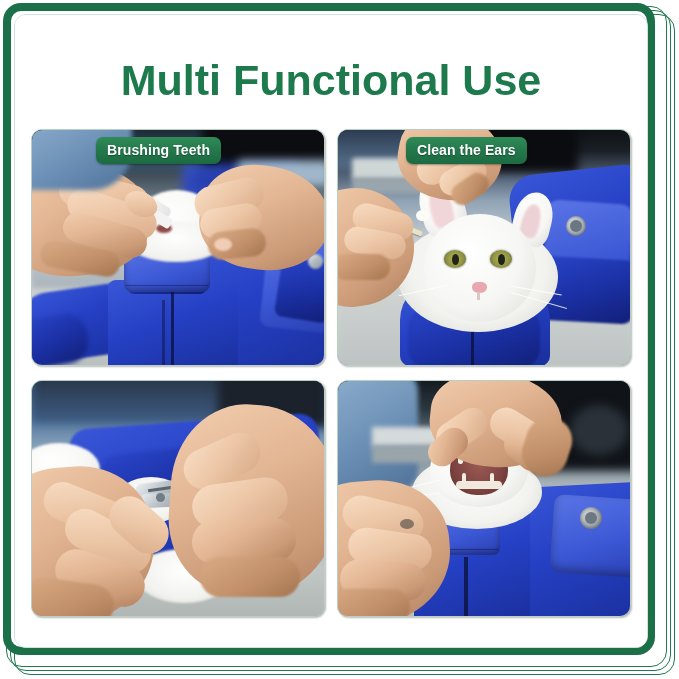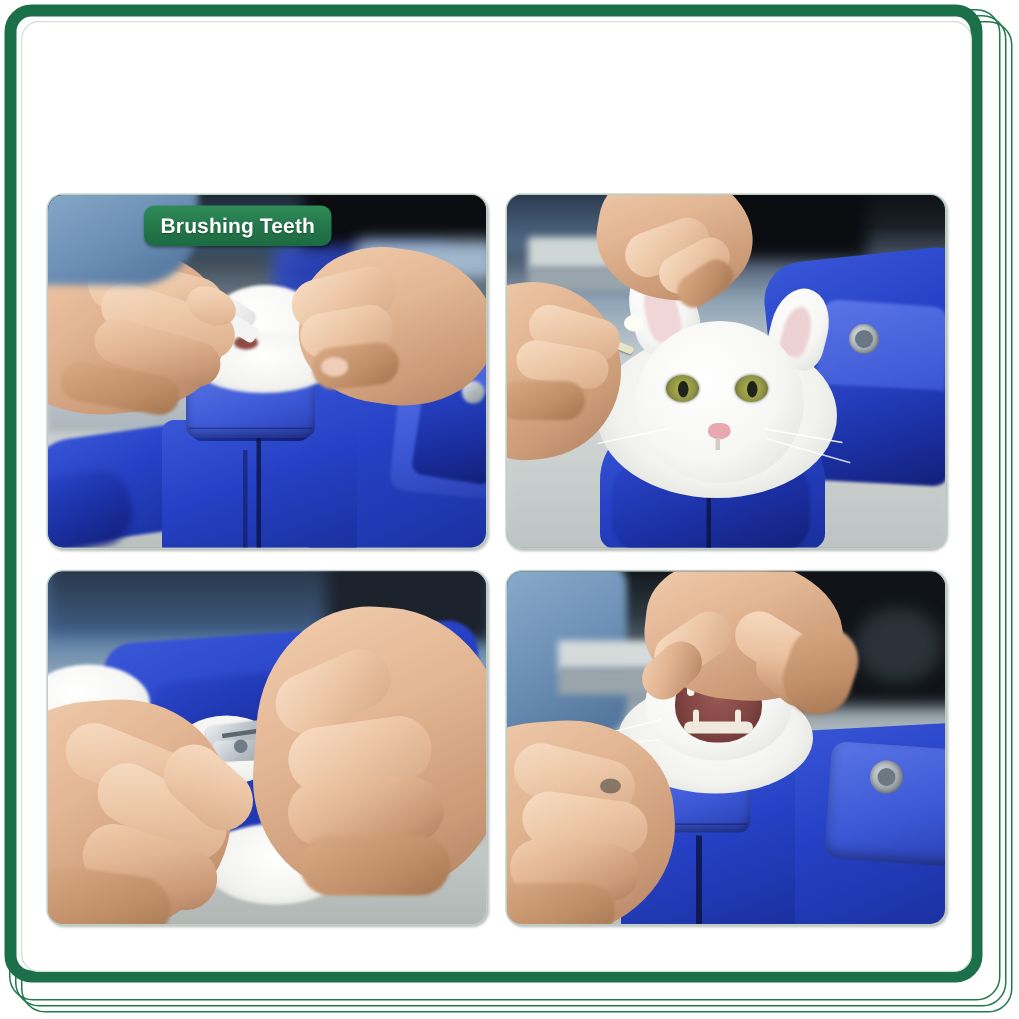--- a/index.html
+++ b/index.html
@@ -160,20 +160,21 @@
 
   <div class="layer l1"></div>
   <div class="layer l2"></div>
   <div class="layer l3"></div>
 
   <div class="frame-band"></div>
   <div class="frame-inner-line"></div>
 
   <div class="content">
 
+    <div class="page-title">Multi Functional Use</div>
 
     <div class="grid">
 
       <div class="photo-card">
         <div class="photo">
           <div class="sc bg-clinic" style="inset:0"></div>
 
           <div class="sc blur4" style="left:160px;top:-6px;width:150px;height:62px;background:#0b0d10;"></div>
           <div class="sc blur4" style="left:0px;top:-6px;width:170px;height:46px;background:linear-gradient(180deg,#1b2430,#3e5a74);"></div>
 
@@ -280,20 +281,21 @@
           <div class="sc skin" style="left:-40px;top:58px;width:116px;height:118px;border-radius:46% 50% 50% 44%;transform:rotate(-8deg);"></div>
           <div class="sc skin-l" style="left:14px;top:78px;width:62px;height:28px;border-radius:22px;transform:rotate(16deg);"></div>
           <div class="sc skin-l" style="left:6px;top:100px;width:62px;height:26px;border-radius:20px;transform:rotate(10deg);"></div>
           <div class="sc skin-d blur1" style="left:-6px;top:124px;width:58px;height:26px;border-radius:20px;"></div>
 
           <div class="sc skin" style="left:60px;top:-16px;width:104px;height:86px;border-radius:44% 50% 50% 46%;transform:rotate(10deg);"></div>
           <div class="sc skin-l" style="left:78px;top:20px;width:58px;height:30px;border-radius:22px;transform:rotate(-20deg);"></div>
           <div class="sc skin-l" style="left:100px;top:34px;width:50px;height:26px;border-radius:20px;transform:rotate(-28deg);"></div>
           <div class="sc skin-d blur1" style="left:112px;top:48px;width:40px;height:22px;border-radius:18px;transform:rotate(-34deg);"></div>
 
+          <div class="badge p2">Clean the Ears</div>
         </div>
       </div>
 
       <div class="photo-card">
         <div class="photo">
           <div class="sc" style="inset:0;background:linear-gradient(180deg,#3f618d 0%,#4b6f9b 14%,#8fa8bd 30%,#b9c4c6 55%,#c6cbc8 100%);"></div>
 
           <div class="sc blur4" style="left:0;top:-10px;width:294px;height:52px;background:linear-gradient(180deg,#25303f,#3f5d84);"></div>
           <div class="sc blur4" style="left:186px;top:-10px;width:110px;height:56px;background:#1b222c;"></div>
 

